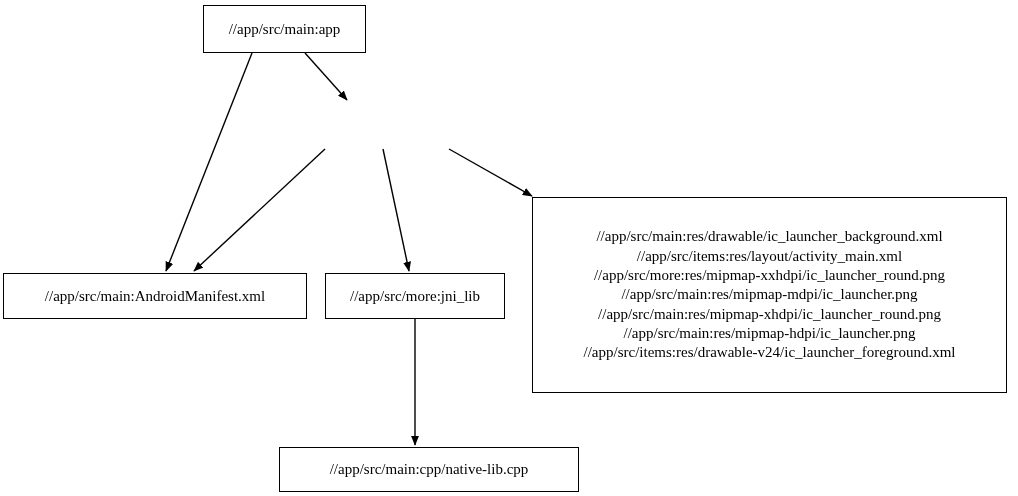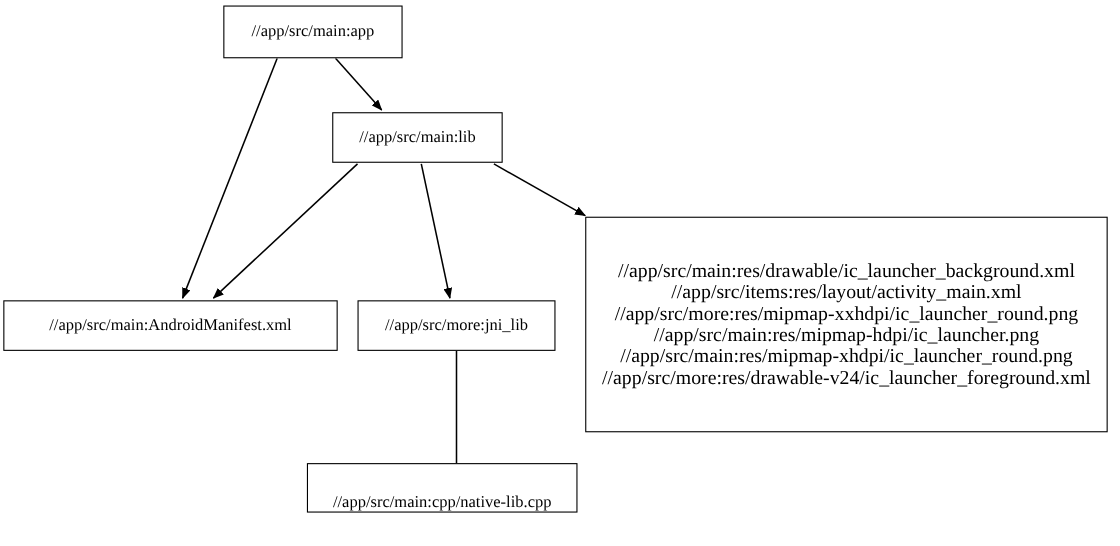--- a/index.html
+++ b/index.html
@@ -40,35 +40,35 @@
   }
   .node-label {
     display: block;
     padding: 0 2px;
   }
   
   #node-app      { left: 203px; top: 5px;   width: 163px; height: 48px; }
   #node-lib      { left: 302px; top: 102px; width: 155px; height: 46px; }
   #node-manifest { left: 3px;   top: 273px; width: 304px; height: 46px; }
   #node-jni      { left: 325px; top: 273px; width: 180px; height: 46px; }
-  #node-native   { left: 279px; top: 421px; width: 246px; height: 45px; align-items: flex-end; }
+  #node-native   { left: 279px; top: 447px; width: 300px; height: 45px; }
 
   #node-reslist {
     left: 532px;
     top: 197px;
     width: 475px;
     height: 196px;
     white-space: normal;
     align-items: center;
   }
   .reslist-inner {
     display: block;
     width: 100%;
     text-align: center;
-    font-size: 18px;
+    font-size: 15px;
     line-height: 19.3px;
   }
   .reslist-inner span {
     display: block;
     white-space: nowrap;
   }
 </style>
 </head>
 <body>
 
@@ -91,40 +91,38 @@
 
     <line x1="449" y1="149" x2="532" y2="196" stroke="#000000" stroke-width="1.4" marker-end="url(#arrowhead)"></line>
 
     <line x1="415" y1="319" x2="415" y2="445" stroke="#000000" stroke-width="1.4" marker-end="url(#arrowhead)"></line>
   </svg>
 
   <div class="node" id="node-app">
     <span class="node-label">//app/src/main:app</span>
   </div>
 
-  <div class="node" id="node-lib">
-    <span class="node-label">//app/src/main:lib</span>
-  </div>
 
   <div class="node" id="node-manifest">
     <span class="node-label">//app/src/main:AndroidManifest.xml</span>
   </div>
 
   <div class="node" id="node-jni">
     <span class="node-label">//app/src/more:jni_lib</span>
   </div>
 
   <div class="node" id="node-native">
     <span class="node-label">//app/src/main:cpp/native-lib.cpp</span>
   </div>
 
   <div class="node" id="node-reslist">
     <span class="reslist-inner" id="reslist-inner">
         <span>//app/src/main:res/drawable/ic_launcher_background.xml</span>
         <span>//app/src/items:res/layout/activity_main.xml</span>
         <span>//app/src/more:res/mipmap-xxhdpi/ic_launcher_round.png</span>
+        <span>//app/src/main:res/mipmap-mdpi/ic_launcher.png</span>
+        <span>//app/src/main:res/mipmap-xhdpi/ic_launcher_round.png</span>
         <span>//app/src/main:res/mipmap-hdpi/ic_launcher.png</span>
-        <span>//app/src/main:res/mipmap-xhdpi/ic_launcher_round.png</span>
-        <span>//app/src/more:res/drawable-v24/ic_launcher_foreground.xml</span>
+        <span>//app/src/items:res/drawable-v24/ic_launcher_foreground.xml</span>
       </span>
   </div>
 
 </div>
 
 </body></html>

